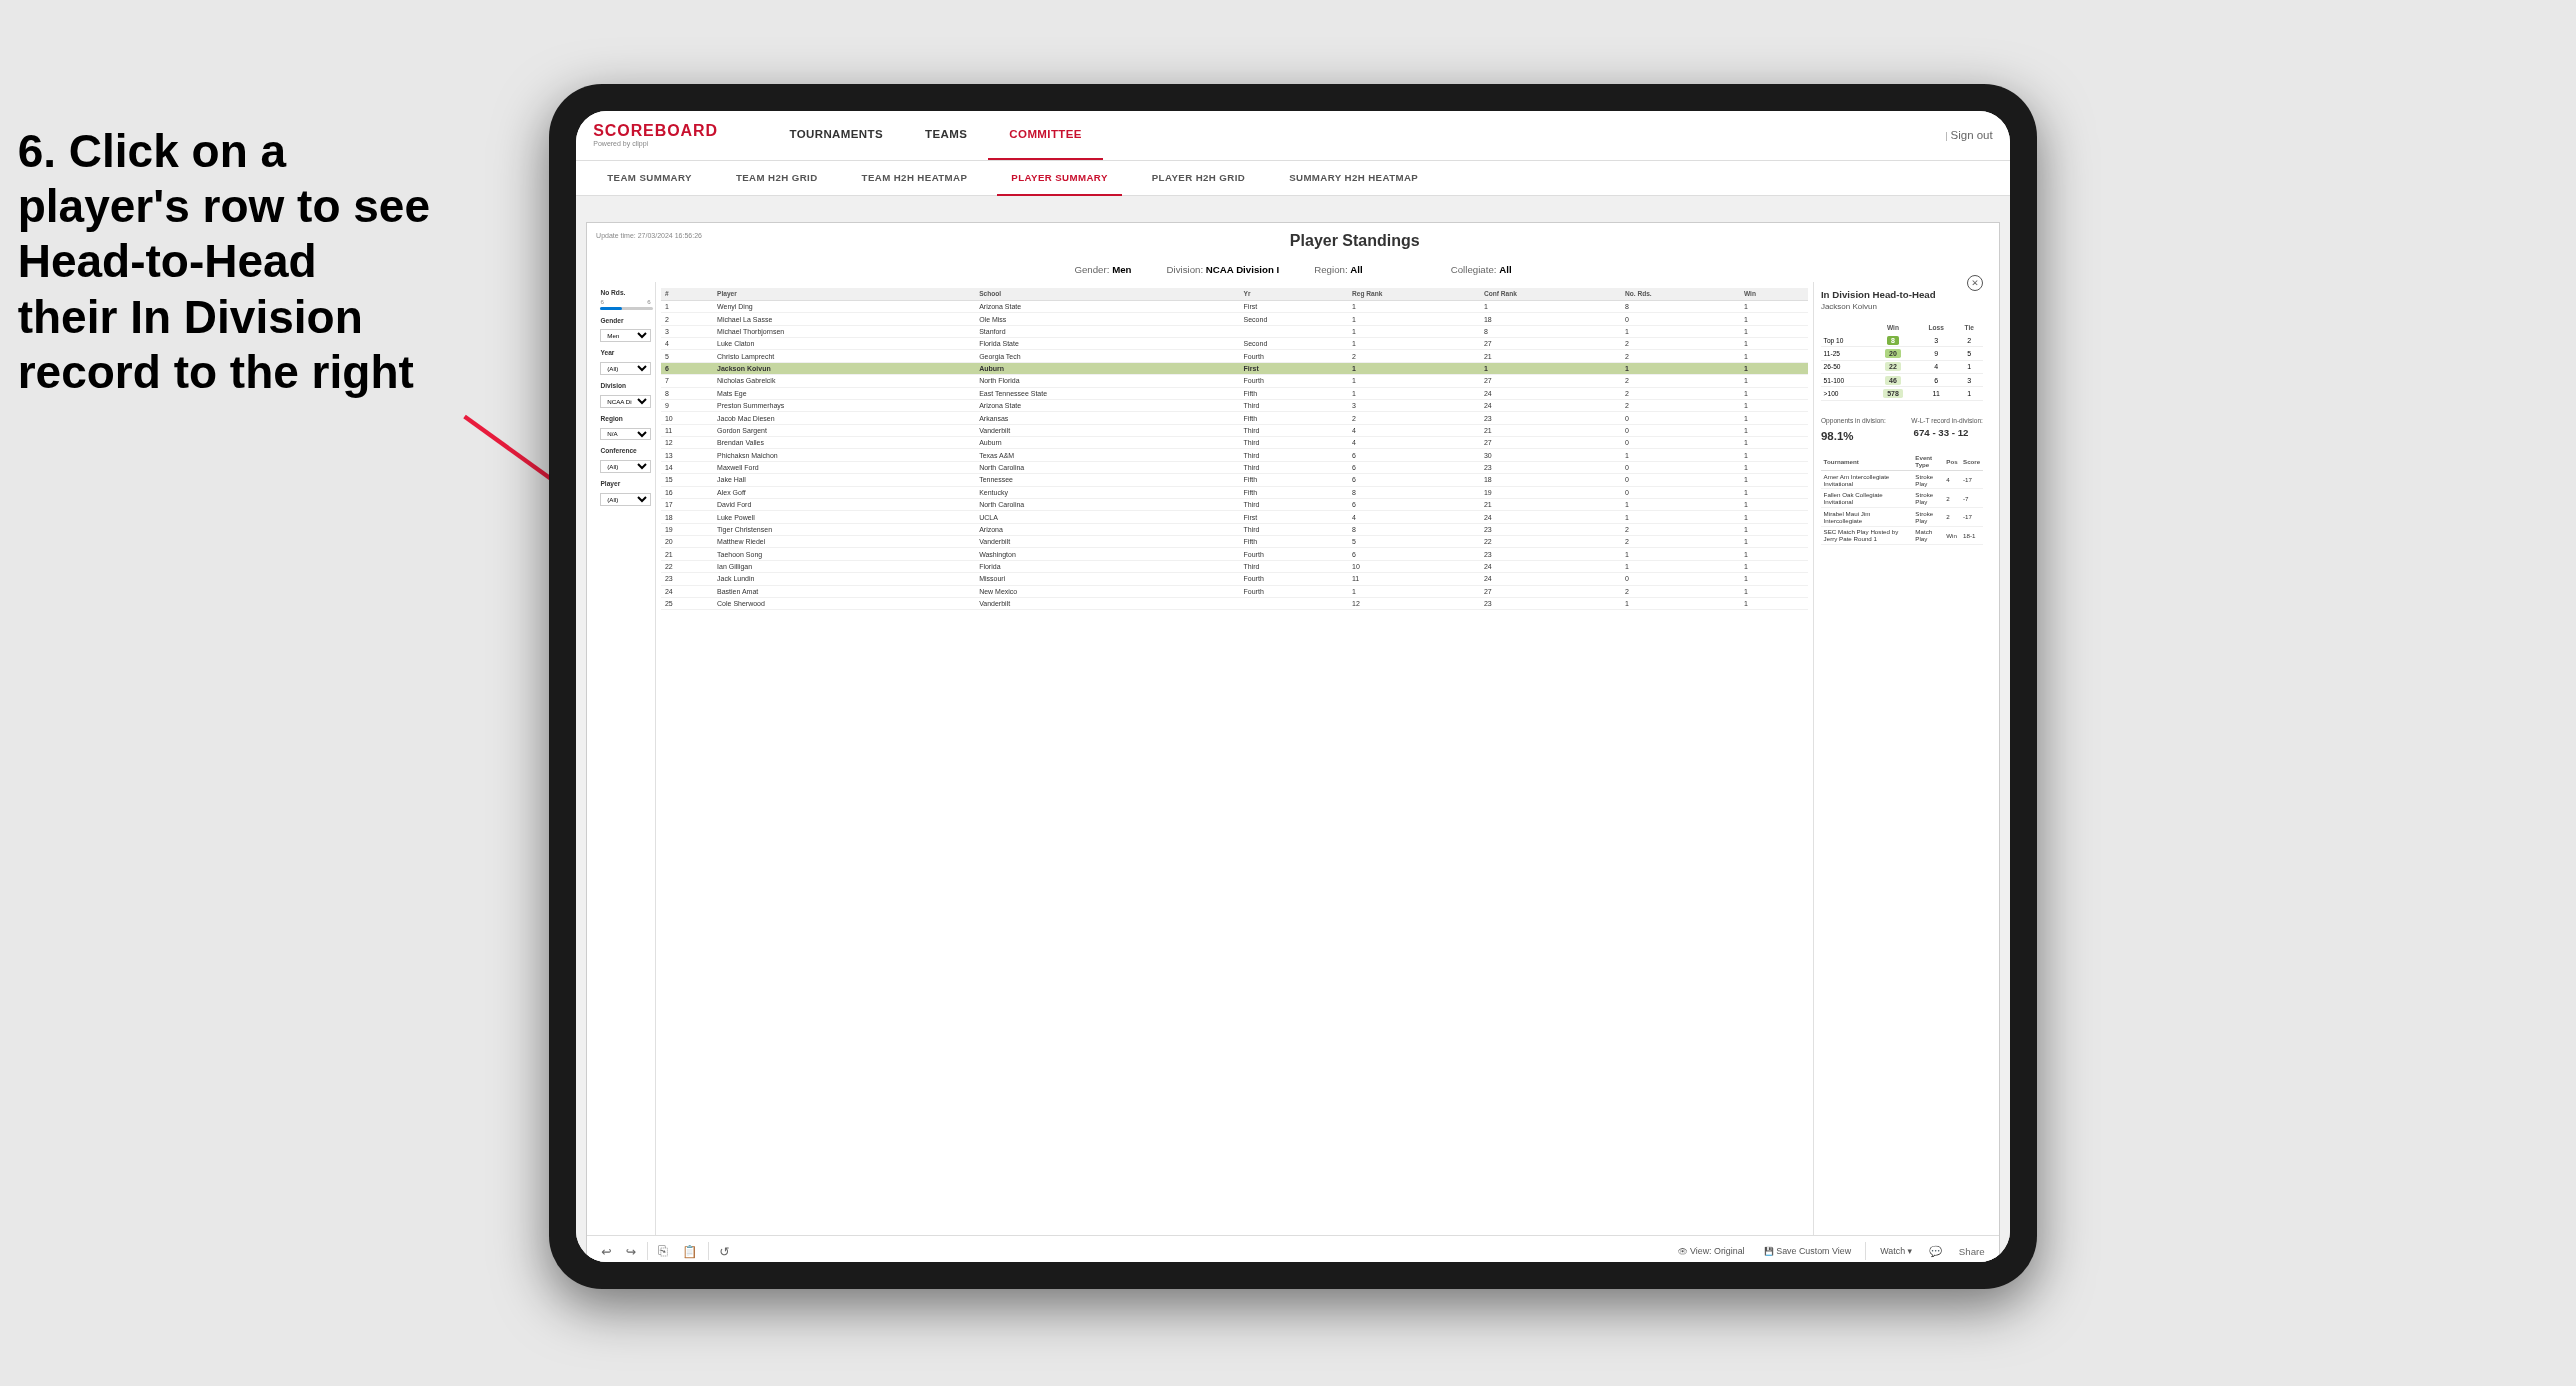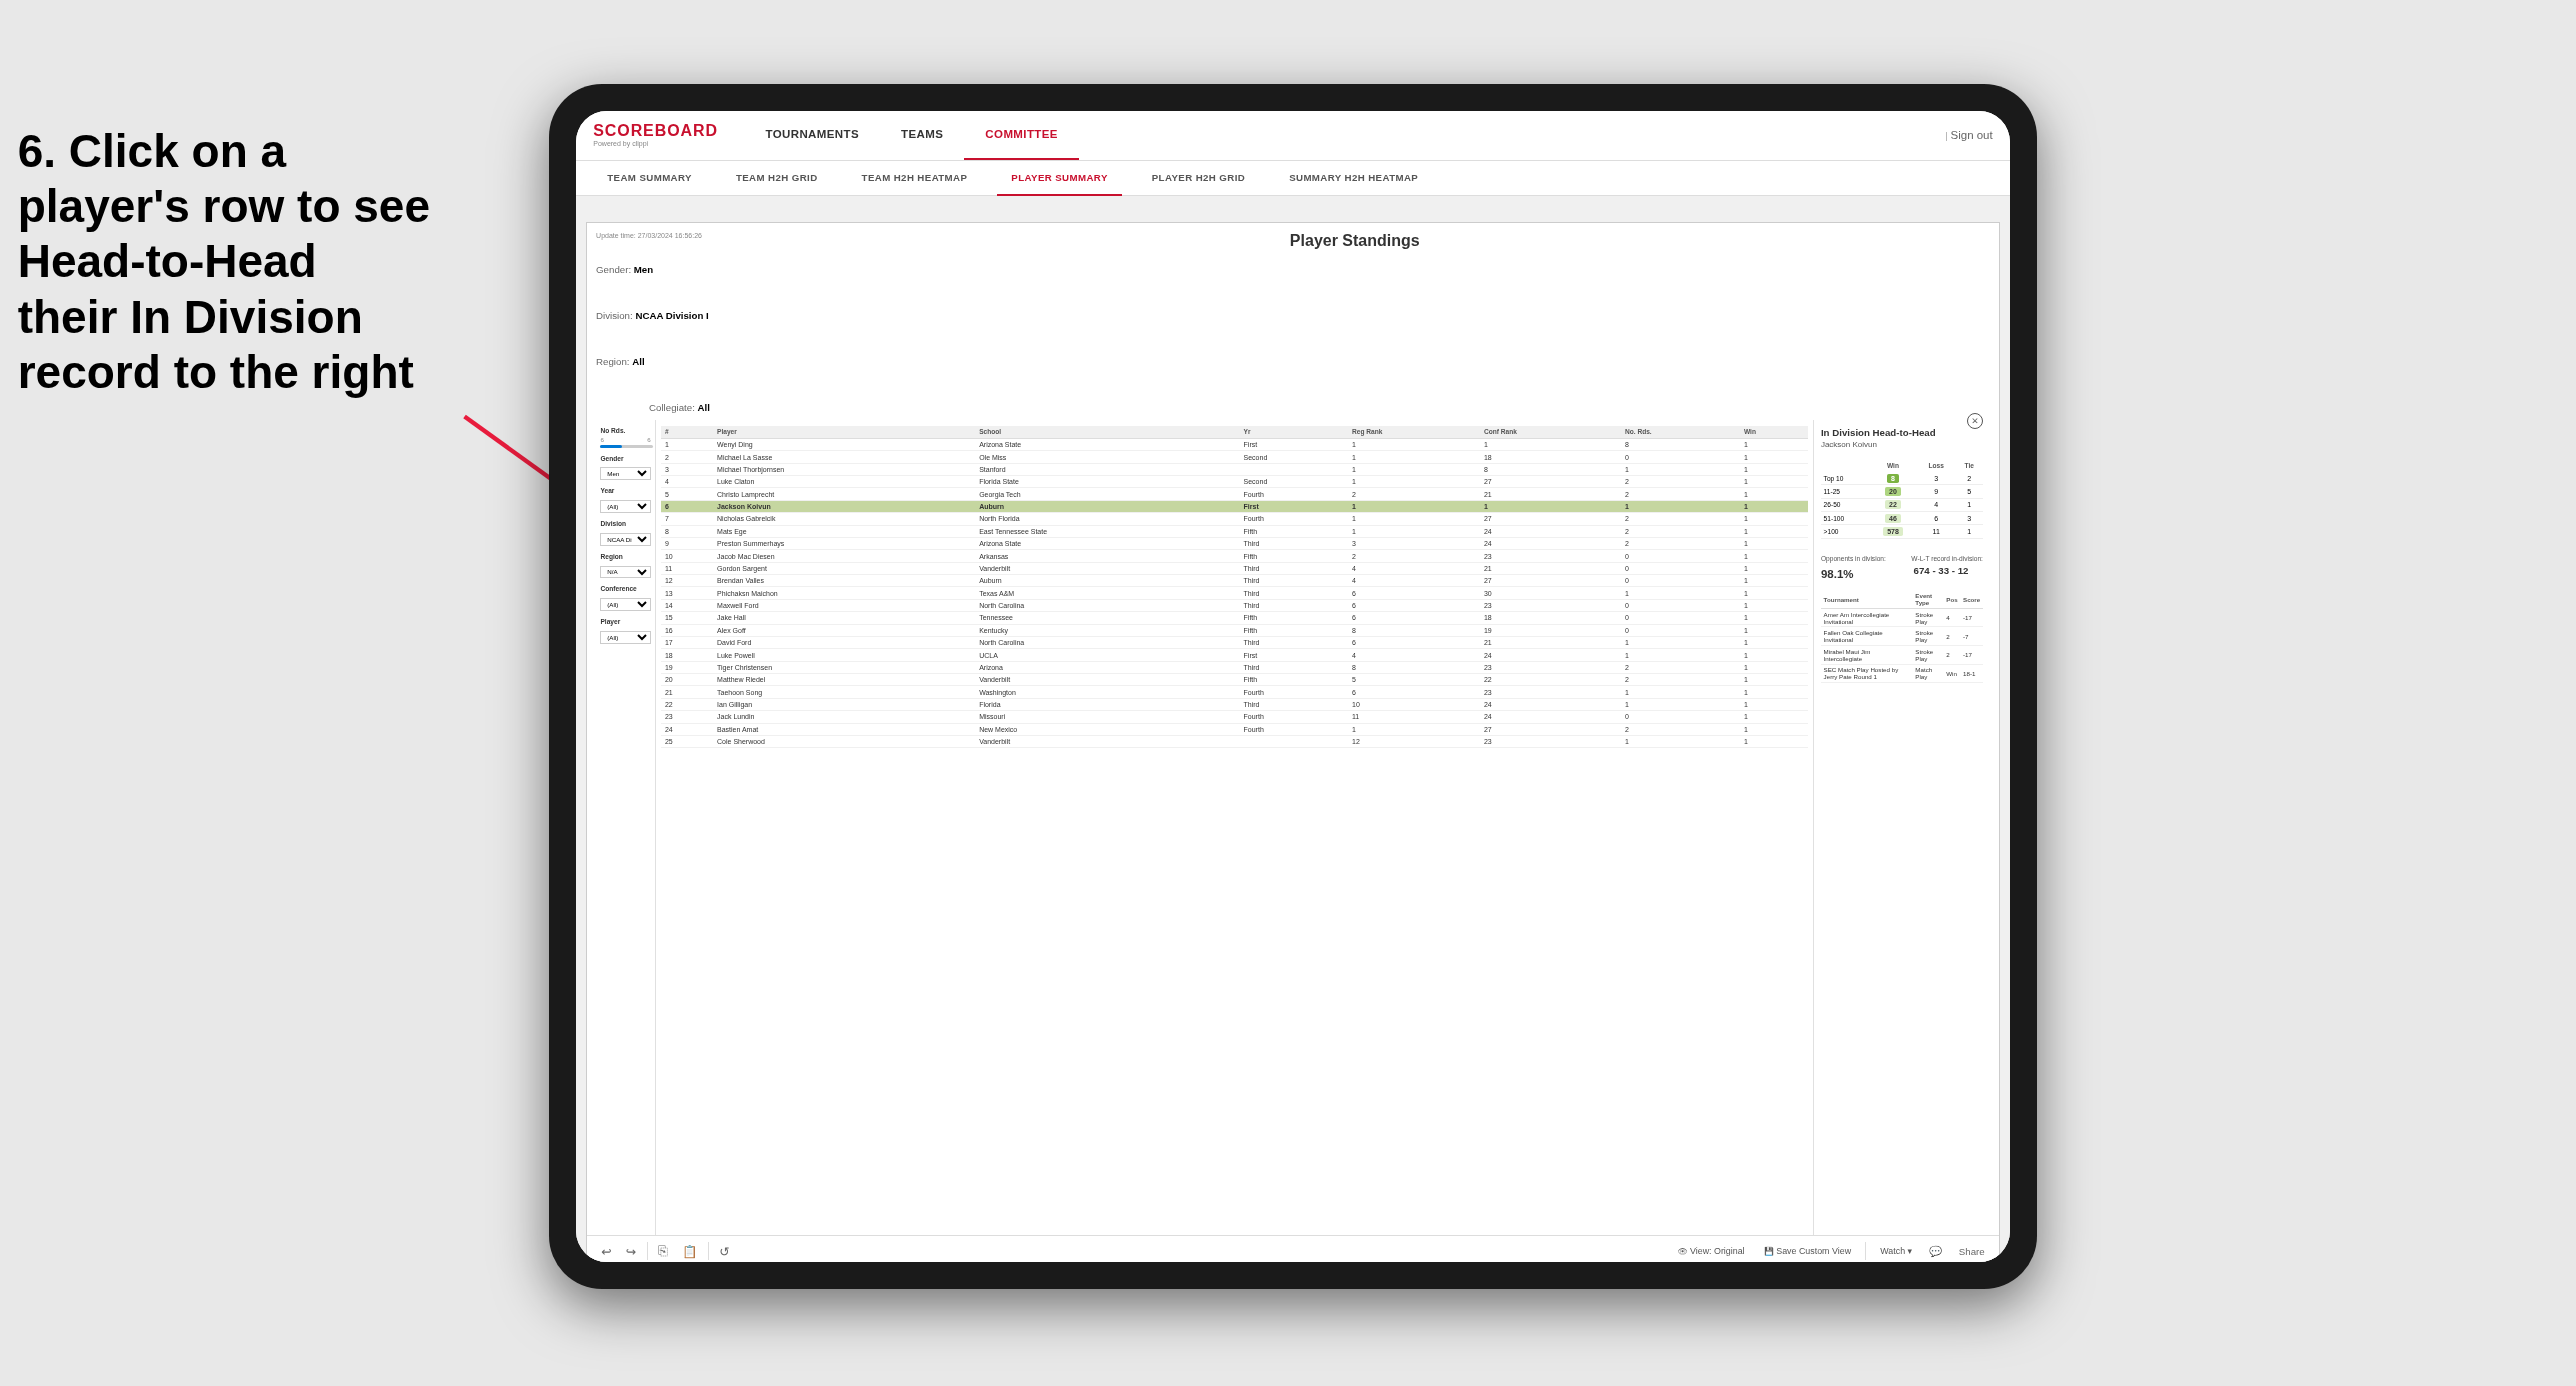--- a/index.html
+++ b/index.html
@@ -47,20 +47,21 @@
     }
 
     
     .top-nav {
       display: flex;
       align-items: center;
       background: #fff;
       border-bottom: 0.9px solid #ddd;
       padding: 0 17.7px;
       height: 50px;
+      gap: 24px;
     }
 
     .logo-area {
       display: flex;
       align-items: center;
       margin-right: 26.6px;
     }
 
     .logo-scoreboard {
       font-size: 16px;
@@ -465,21 +466,21 @@
               <div class="update-time">
                 <span>Update time:</span>
                 <span>27/03/2024 16:56:26</span>
               </div>
             </div>
             <div style="flex:1;text-align:center;">
               <div class="report-title">Player Standings</div>
             </div>
           </div>
 
-          <div class="filter-row" style="justify-content:center;margin-bottom:7px;flex-direction:column;">
+          <div class="filter-row" style="justify-content:center;margin-bottom:7px;">
             <div class="filter-item">
               <span>Gender:</span> <strong>Men</strong>
             </div>
             <div class="filter-item">
               <span>Division:</span> <strong>NCAA Division I</strong>
             </div>
             <div class="filter-item">
               <span>Region:</span> <strong>All</strong>
             </div>
             <div class="filter-item" style="margin-left:53px;">

